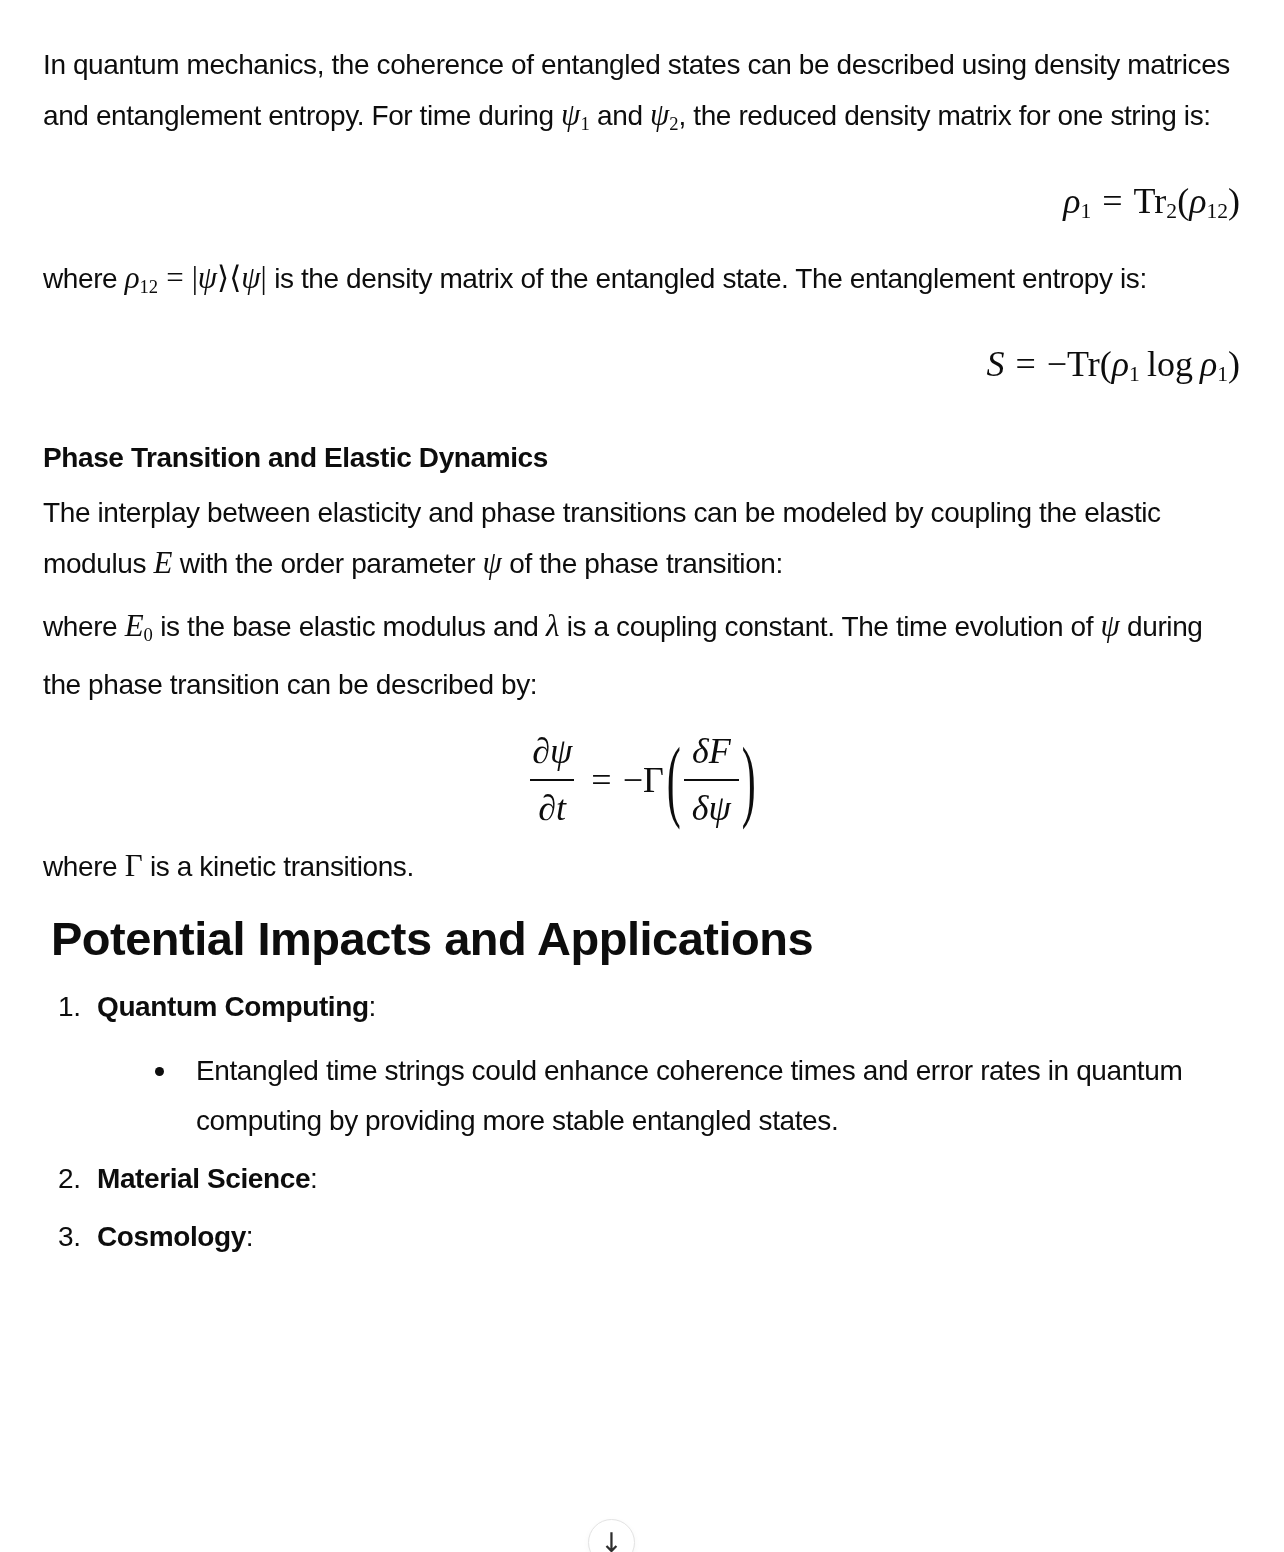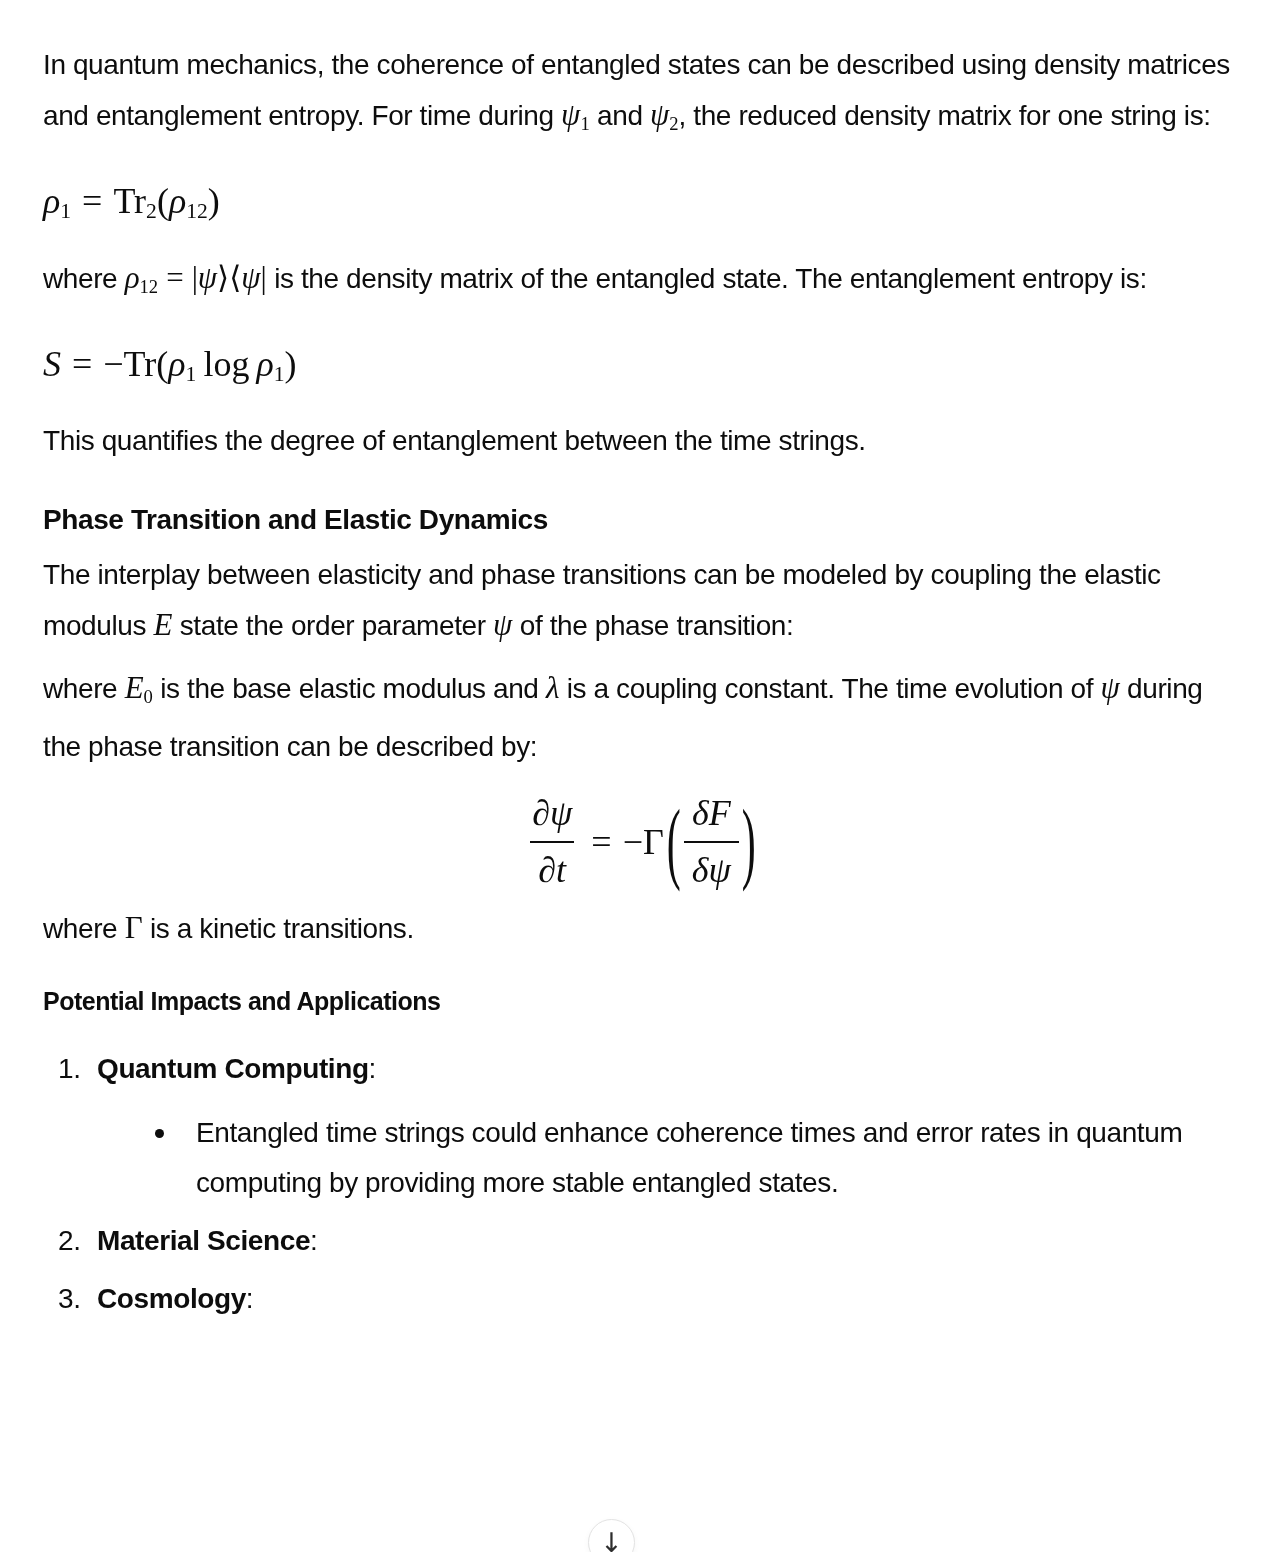--- a/index.html
+++ b/index.html
@@ -13,32 +13,32 @@
     padding: 28px 44px 0 43px;
     color: #0d0d0d;
     font-family: "Liberation Sans", "DejaVu Sans", sans-serif;
     font-size: 28px;
     letter-spacing: -0.4px;
     line-height: 50px;
   }
   h2, h3 { color: #0d0d0d; font-weight: bold; }
   h3 { font-size: 28px; line-height: 36px; margin: 36px 0 12px; }
   h3.first { margin-top: 0; }
-  h2 { font-size: 25px; line-height: 46px; margin: 24px 0 20px; letter-spacing: -0.5px; }
+  h2 { font-size: 47px; line-height: 46px; margin: 24px 8px 20px; letter-spacing: -0.5px; }
   p.body { margin: 12px 0 0; }
 
   
   .math { font-family: "Liberation Serif", "DejaVu Serif", "DejaVu Sans", serif; letter-spacing: 0; }
   .mi { font-style: italic; }
   .mrm { font-style: normal; }
   .im { font-size: 31px; margin-top: 40px; }
   .im sub, .math sub { font-style: normal; font-size: 0.6em; vertical-align: -0.25em; letter-spacing: 0; }
   .im .rel { margin: 0 8px; font-style: normal; }
   .math-display {
-    text-align: left;
+    text-align: right;
     font-size: 36px;
     line-height: 60px;
     margin: 22px 0 0;
     color: #0d0d0d;
     font-family: Liberation Serif, serif;
   }
   .math-display .rel { margin: 0 11px; font-style: normal; }
   .math-display .bin { margin: 0 9px; font-style: normal; }
   .math-display .fn  { margin: 14px 7px; font-style: normal; }
 
@@ -89,25 +89,24 @@
 
 
   <p class="body"><span>In quantum mechanics, the coherence of entangled states can be described using density matrices and entanglement entropy. For time during </span><span class="math im"><span class="mi">ψ</span><sub>1</sub></span><span> and </span><span class="math im"><span class="mi">ψ</span><sub>2</sub></span><span>, the reduced density matrix for one string is:</span></p>
 
   <div class="math math-display"><span class="mi">ρ</span><sub>1</sub><span class="rel">=</span><span class="mrm">Tr</span><sub>2</sub><span class="mrm">(</span><span class="mi">ρ</span><sub>12</sub><span class="mrm">)</span></div>
 
   <p class="body"><span>where </span><span class="math im"><span class="mi">ρ</span><sub>12</sub><span class="rel">=</span><span class="mrm">|</span><span class="mi">ψ</span><span class="mrm">⟩⟨</span><span class="mi">ψ</span><span class="mrm">|</span></span><span> is the density matrix of the entangled state. The entanglement entropy is:</span></p>
 
   <div class="math math-display"><span class="mi">S</span><span class="rel">=</span><span class="mrm">−Tr(</span><span class="mi">ρ</span><sub>1</sub><span class="fn">log</span><span class="mi">ρ</span><sub>1</sub><span class="mrm">)</span></div>
 
-  <p class="body">This quantifies the degree of entanglement between the time strings.</p>
 
   <h3>Phase Transition and Elastic Dynamics</h3>
 
-  <p class="body"><span>The interplay between elasticity and phase transitions can be modeled by coupling the elastic modulus </span><span class="math im mi">E</span><span> state the order parameter </span><span class="math im mi">ψ</span><span> of the phase transition:</span></p>
+  <p class="body"><span>The interplay between elasticity and phase transitions can be modeled by coupling the elastic modulus </span><span class="math im mi">E</span><span> with the order parameter </span><span class="math im mi">ψ</span><span> of the phase transition:</span></p>
 
 
   <p class="body"><span>where </span><span class="math im"><span class="mi">E</span><sub>0</sub></span><span> is the base elastic modulus and </span><span class="math im mi">λ</span><span> is a coupling constant. The time evolution of </span><span class="math im mi">ψ</span><span> during the phase transition can be described by:</span></p>
 
   <div class="math math-display eq-frac">
     <span class="frac mi">
         <span class="num">∂ψ</span>
         <span class="den">∂t</span>
       </span>
     <span class="rel">=</span>

